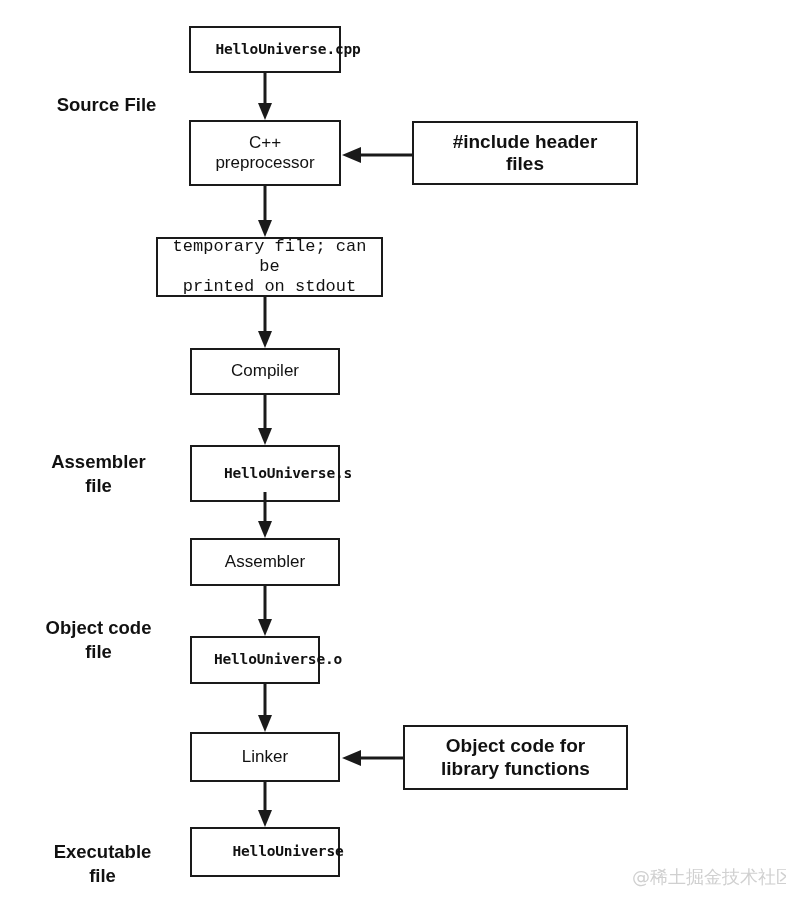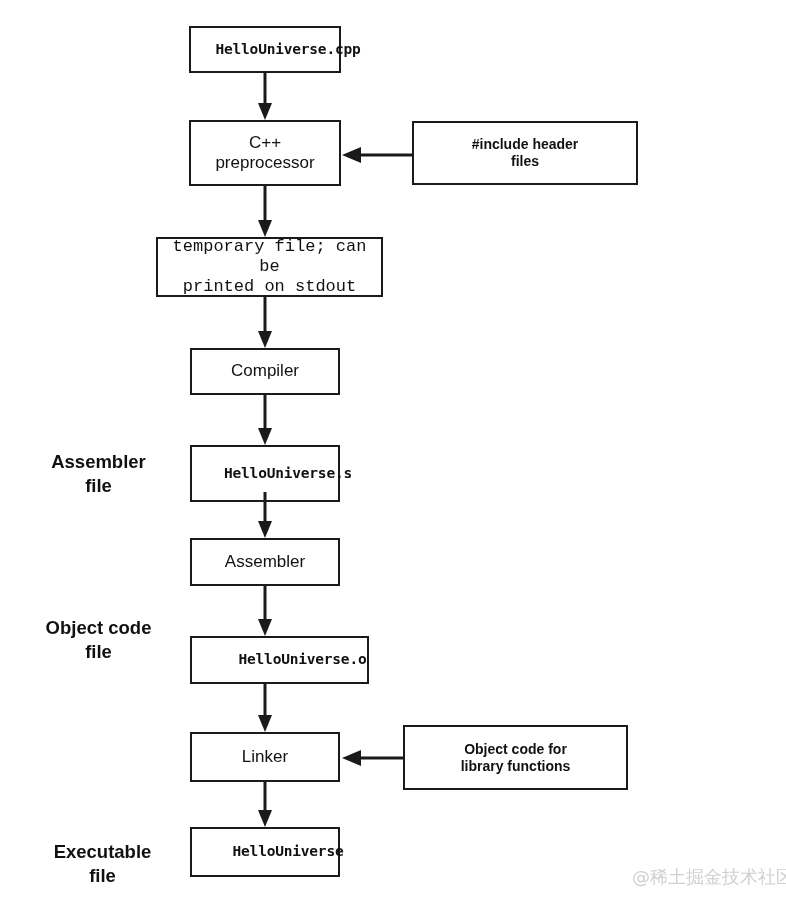--- a/index.html
+++ b/index.html
@@ -37,21 +37,21 @@
   .node-mono {
     font-family: "DejaVu Sans Mono", monospace;
     font-weight: 700;
     font-size: 14.5px;
     letter-spacing: -0.2px;
     padding-left: 46px;
   }
   .node-bold {
     font-family: "Liberation Sans", sans-serif;
     font-weight: 700;
-    font-size: 14px;
+    font-size: 19px;
   }
   .stage-label {
     position: absolute;
     font-family: "Liberation Sans", sans-serif;
     font-weight: 700;
     font-size: 18.5px;
     color: #111111;
     text-align: center;
     line-height: 1.28;
     white-space: pre-line;
@@ -69,20 +69,21 @@
     font-size: 18px;
     color: #d0d0d0;
     white-space: nowrap;
   }
 </style>
 </head>
 <body>
 
 <div id="canvas">
 
+  <div class="stage-label" style="left:33px; top:93px; width:147px;">Source File</div>
 
   <div class="stage-label" style="left:25px; top:450px; width:147px;">Assembler
 file</div>
 
   <div class="stage-label" style="left:21px; top:616px; width:155px;">Object code
 file</div>
 
   <div class="stage-label" style="left:25px; top:840px; width:155px;">Executable
 file</div>
 
@@ -96,21 +97,21 @@
 
   <div class="node node-plain" style="left:156px; top:237px; width:227px; height:60px; white-space:pre-line;font-family:Liberation Mono, monospace;">temporary file; can be
 printed on stdout</div>
 
   <div class="node node-plain" style="left:190px; top:348px; width:150px; height:47px;">Compiler</div>
 
   <div class="node node-mono" style="left:190px; top:445px; width:150px; height:57px;">HelloUniverse.s</div>
 
   <div class="node node-plain" style="left:190px; top:538px; width:150px; height:48px;">Assembler</div>
 
-  <div class="node node-mono" style="left:190px; top:636px; width:179px; height:48px;">HelloUniverse.o</div>
+  <div class="node node-mono" style="left:190px; top:636px; width:130px; height:48px;">HelloUniverse.o</div>
 
   <div class="node node-plain" style="left:190px; top:732px; width:150px; height:50px;">Linker</div>
 
   <div class="node node-mono" style="left:190px; top:827px; width:150px; height:50px;">HelloUniverse</div>
 
   <div class="node node-bold" style="left:403px; top:725px; width:225px; height:65px; white-space:pre-line;">Object code for
 library functions</div>
 
   <div class="conn" style="left:256px; top:73px;">
     <svg width="18" height="48">

